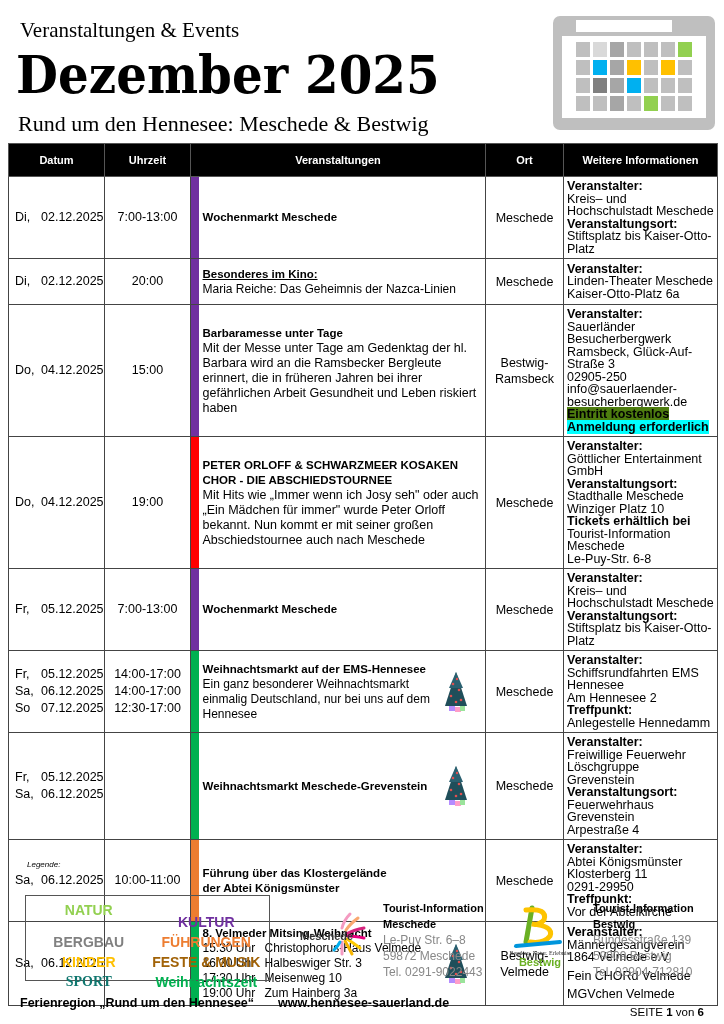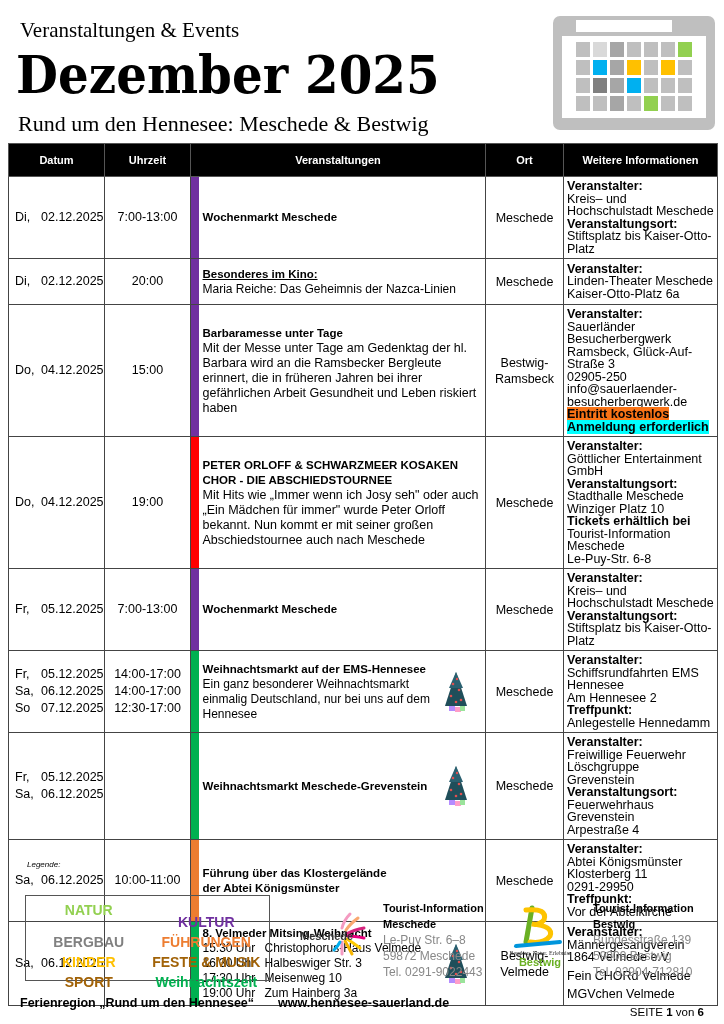--- a/index.html
+++ b/index.html
@@ -23,21 +23,21 @@
   td.datum .line { display: flex; line-height: 17px; }
   td.datum .dow { width: 26px; }
   td.uhr { text-align: center; line-height: 17px; }
   td.cat { padding: 0 !important; border-left: 1px solid #444; border-right: none !important; }
   td.veran { border-left: none !important; padding: 4px 6px 4px 4px; font-size: 11px; line-height: 15px; position: relative; }
   td.veran .t { font-weight: bold; font-size: 11.5px; }
   td.veran .u { text-decoration: underline; }
   td.veran .big { font-size: 12px; }
   td.ort { text-align: center; font-size: 12px; line-height: 16px; }
   td.info { font-size: 8.5px; line-height: 12.5px; padding: 3px 3px; }
-  .hl-green { background: #f97316; font-weight: bold; }
+  .hl-green { background: #4d7c0f; font-weight: bold; }
   .hl-cyan { background: #00ffff; font-weight: bold; }
   .tree { position: absolute; right: 14px; top: 50%; transform: translateY(-50%); width: 30px; height: 44px; }
 
   .legend-label { position: absolute; left: 27px; top: 832px; font-size: 8px; font-style: italic; margin-top: 28px; }
   .legend { position: absolute; left: 25px; top: 895px; width: 245px; height: 86px; border: 1px solid #555; display: grid; grid-template-columns: 1fr 1fr; padding: 4px 4px; }
   .legend span { font-weight: bold; font-size: 14px; text-align: center; line-height: 20px; }
 
   .ti { position: absolute; font-size: 11px; line-height: 16px; }
   .ti .name { font-weight: bold; color: #000; }
   .ti .addr { color: #888; font-size: 12px; }
@@ -414,21 +414,21 @@
 </table>
 
 <div class="legend-label">Legende:</div>
 <div class="legend" id="legend">
     <span style="color: rgb(146, 208, 80);">NATUR</span>
     <span style="color: rgb(112, 48, 160); margin-top: 12px;">KULTUR</span>
     <span style="color: rgb(128, 128, 128);">BERGBAU</span>
     <span style="color: rgb(237, 125, 49);">FÜHRUNGEN</span>
     <span style="color: rgb(255, 192, 0);">KINDER</span>
     <span style="color: #a16207;">FESTE &amp; MUSIK</span>
-    <span style="color: #a16207;">SPORT</span>
+    <span style="color: #0f766e; font-family: Liberation Serif, serif;">SPORT</span>
     <span style="color: rgb(0, 176, 80);">Weihnachtszeit</span>
   </div>
 
 <div style="position:absolute;left:298px;top:908px;width:72px;height:50px;">
   <svg width="72" height="50" viewBox="0 0 72 50">
     <g stroke-linecap="round" stroke-width="3" fill="none">
       <path d="M52 6 Q46 12 44 20" stroke="#f49ac1"></path>
       <path d="M60 10 Q52 16 48 22" stroke="#f9a870"></path>
       <path d="M66 20 Q56 22 50 25" stroke="#d6247e"></path>
       <path d="M66 30 Q56 28 50 28" stroke="#e6007e"></path>

